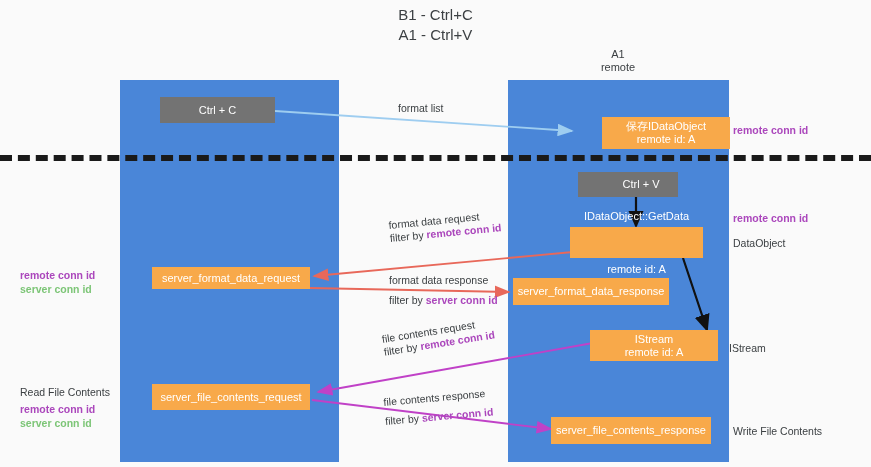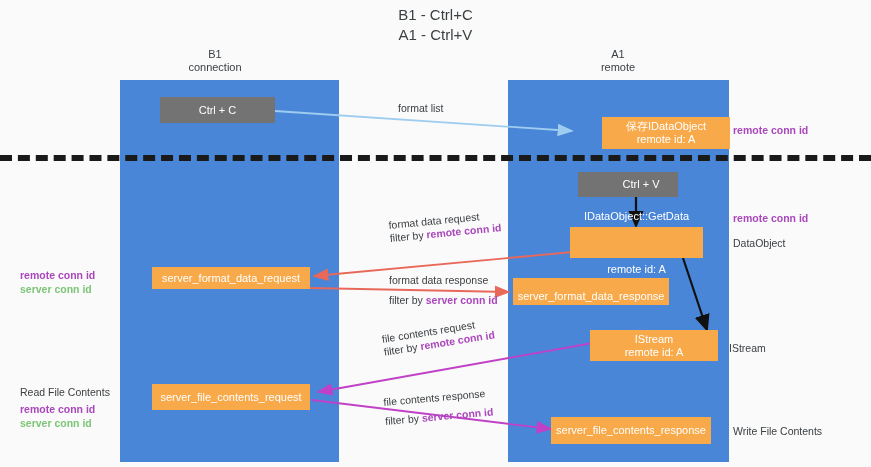--- a/index.html
+++ b/index.html
@@ -27,24 +27,20 @@
 </head>
 <body>
 
 <div id="stage">
 
   <div class="title">
     <div>B1 - Ctrl+C</div>
     <div>A1 - Ctrl+V</div>
   </div>
 
-  <div class="colhdr" style="left:145px;top:48px;width:140px;">
-    <div>B1</div>
-    <div>connection</div>
-  </div>
   <div class="colhdr" style="left:548px;top:48px;width:140px;">
     <div>A1</div>
     <div>remote</div>
   </div>
 
   <div class="col" style="left:120px;top:80px;width:219px;height:382px;"></div>
   <div class="col" style="left:508px;top:80px;width:221px;height:382px;"></div>
 
   <svg class="ov" viewBox="0 0 871 467">
     <defs>
@@ -94,21 +90,21 @@
 
   <div class="box orange" style="left:570px;top:227px;width:133px;height:31px;flex-direction:column;gap:40px;">
     <span>IDataObject::GetData</span>
     <span>remote id: A</span>
   </div>
 
   <div class="box orange" style="left:152px;top:267px;width:158px;height:22px;">
     <span>server_format_data_request</span>
   </div>
 
-  <div class="box orange" style="left:513px;top:278px;width:156px;height:27px;align-items:flex-end;">
+  <div class="box orange" style="left:513px;top:278px;width:156px;height:27px;">
     <span>server_format_data_response</span>
   </div>
 
   <div class="box orange" style="left:590px;top:330px;width:128px;height:31px;flex-direction:column;">
     <span>IStream</span>
     <span>remote id: A</span>
   </div>
 
   <div class="box orange" style="left:152px;top:384px;width:158px;height:26px;">
     <span>server_file_contents_request</span>

